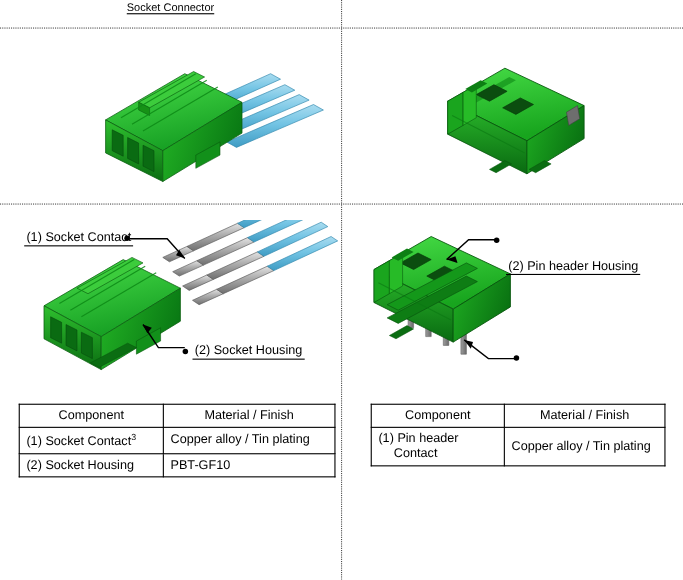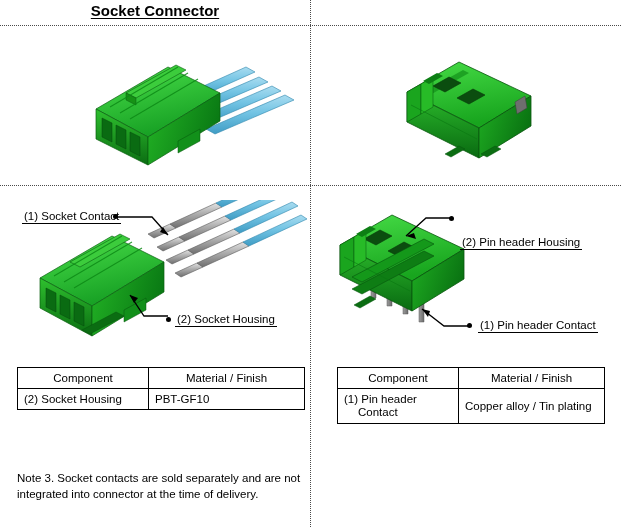--- a/index.html
+++ b/index.html
@@ -21,21 +21,21 @@
   .hdiv.d1{top:25px;}
   .hdiv.d2{top:185px;}
   .vdiv{
     position:absolute;left:310px;top:0;width:0;height:527px;
     border-left:1.5px dotted #4a4a4a;
   }
 
   
   .title{
     position:absolute;top:2px;
-    font-size:15px;font-weight:700;
+    font-size:10px;font-weight:400;
     text-decoration:underline;
     text-underline-offset:2px;
     white-space:nowrap;
   }
   .title.left{left:0;width:310px;text-align:center;}
   .title.right{left:311px;width:310px;text-align:center;}
 
   
   .label{
     position:absolute;
@@ -333,34 +333,37 @@
     <polygon points="2,3 10,6 6,11" fill="#000"></polygon>
   </svg>
 
   <div class="label" style="left:460px;top:211px;margin-top:24px;">(2) Pin header Housing</div>
   <div class="dot" style="left:449px;top:216px;"></div>
   <svg class="leader" style="left:404px;top:214px;width:48px;height:32px;">
     <polyline points="46,4 22,4 2,22" fill="none" stroke="#000" stroke-width="1.3"></polyline>
     <polygon points="2,22 10,19 12,25" fill="#000"></polygon>
   </svg>
 
-  <div class="label" style="left:478px;top:318px;">(1) Pin header Contact</div>
   <div class="dot" style="left:467px;top:323px;"></div>
   <svg class="leader" style="left:420px;top:305px;width:50px;height:30px;">
     <polyline points="48,21 24,21 2,4" fill="none" stroke="#000" stroke-width="1.3"></polyline>
     <polygon points="2,4 10,6 8,12" fill="#000"></polygon>
   </svg>
 
   <table class="spec tl">
     <tbody>
       <tr>
         <td class="hd">Component</td>
         <td class="hd">Material / Finish</td>
       </tr>
       <tr>
+        <td><span>(1) Socket Contact</span><span class="sup">3</span></td>
+        <td>Copper alloy / Tin plating</td>
+      </tr>
+      <tr>
         <td>(2) Socket Housing</td>
         <td>PBT-GF10</td>
       </tr>
     </tbody>
   </table>
 
   <table class="spec tr">
     <tbody>
       <tr>
         <td class="hd">Component</td>
@@ -369,15 +372,14 @@
       <tr>
         <td class="twoline">
           <span>(1) Pin header</span><br>
           <span class="ind">Contact</span>
         </td>
         <td>Copper alloy / Tin plating</td>
       </tr>
     </tbody>
   </table>
 
-  <div class="note">Note 3. Socket contacts are sold separately and are not integrated into connector at the time of delivery.</div>
 
 </div>
 
 </body></html>

